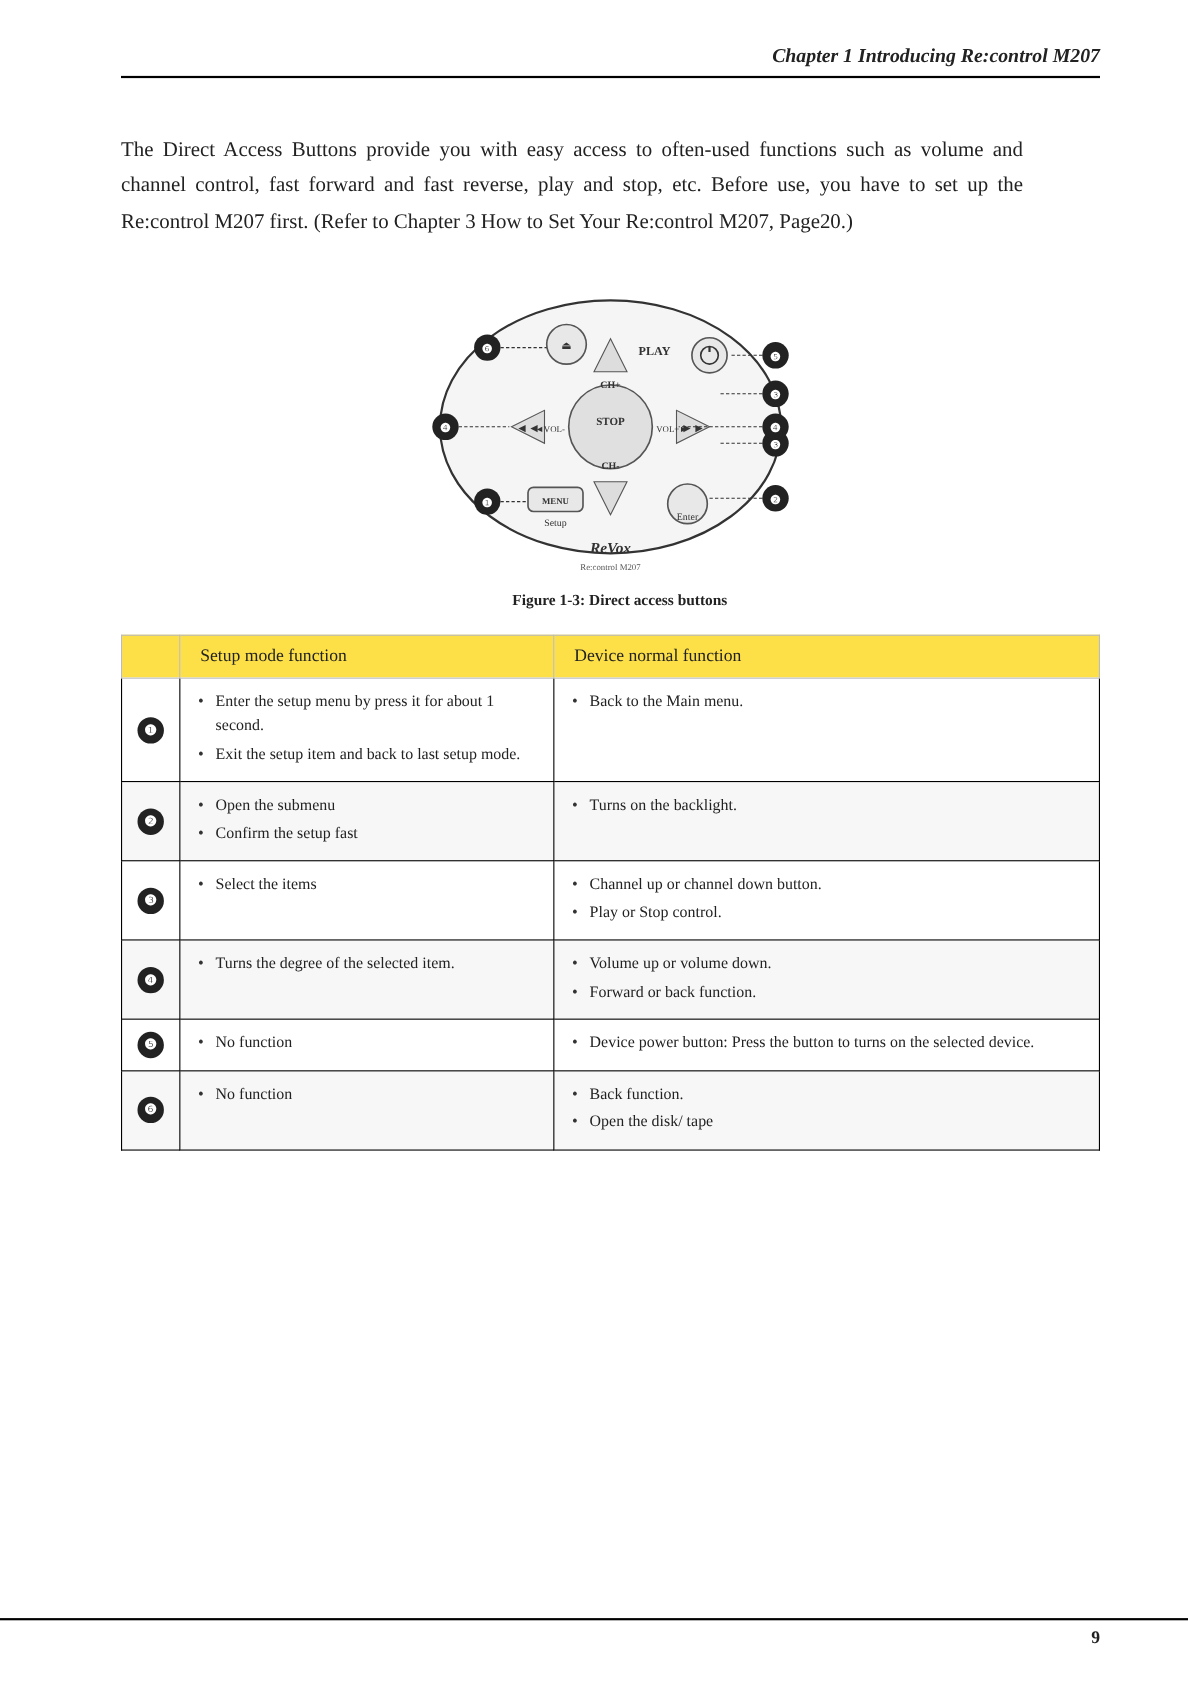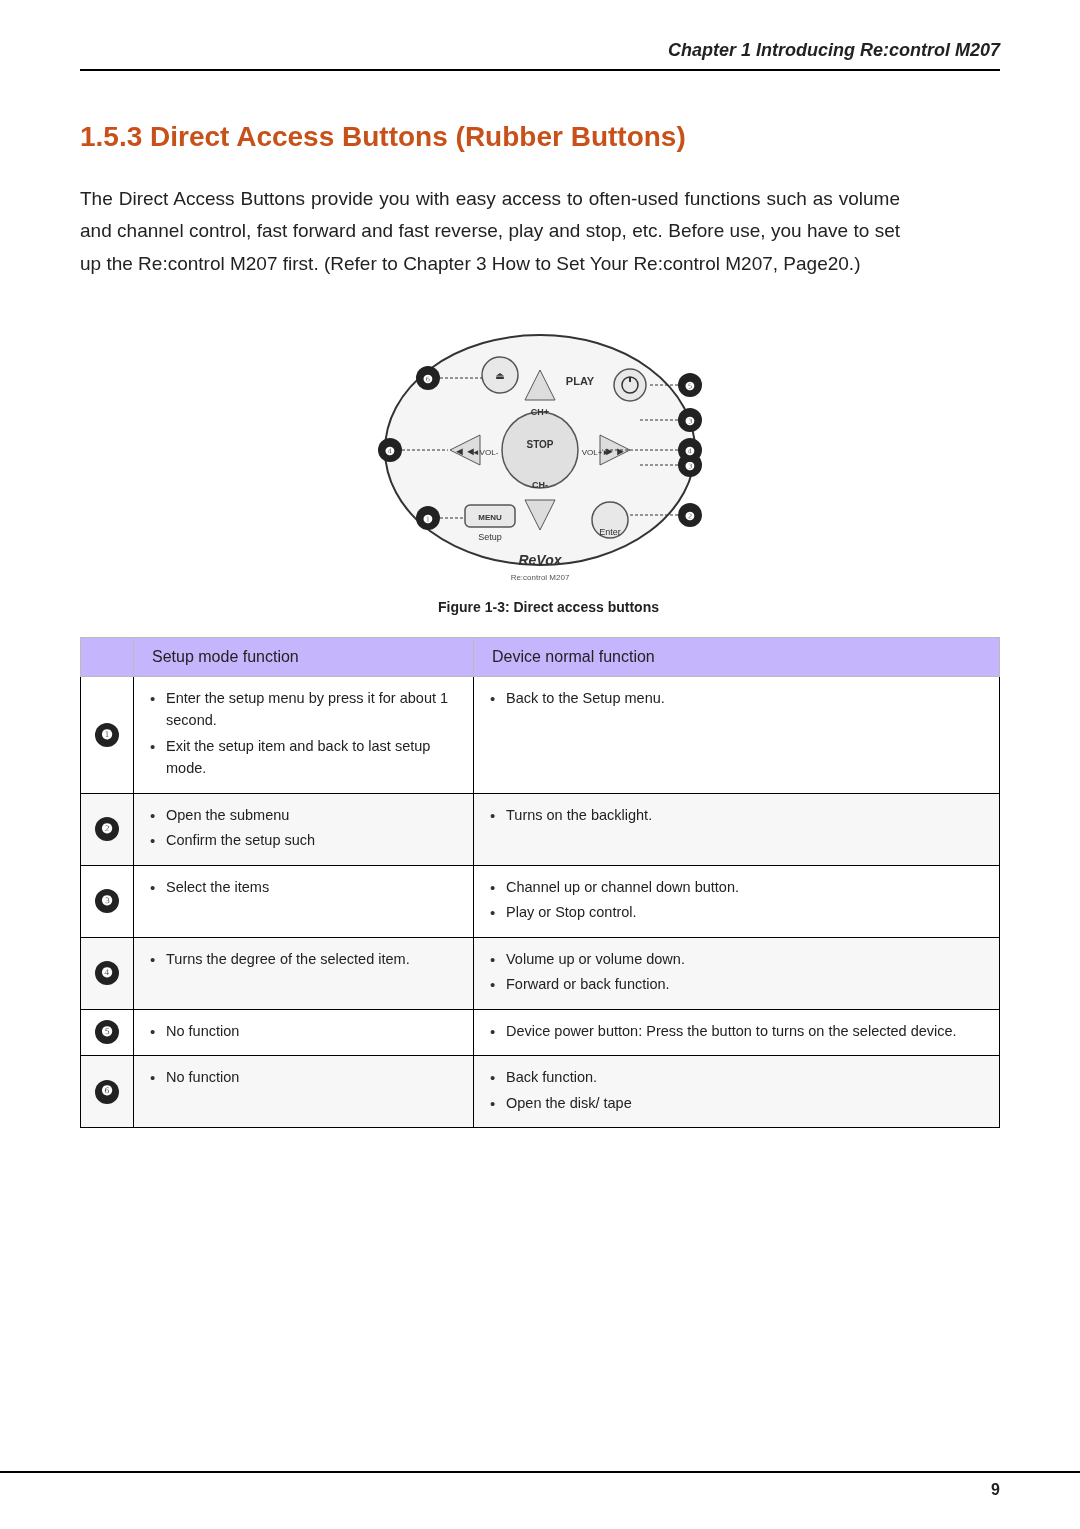--- a/index.html
+++ b/index.html
@@ -8,22 +8,23 @@
       min-height: 1529px;
       background: #ffffff;
       font-family: Arial, Helvetica, sans-serif;
       font-size: 15px;
       color: #222;
       position: relative;
     }
     .page-container {
       width: 1080px;
       min-height: 1529px;
-      padding: 40px 80px 60px 80px;
+      padding: 40px 80px 60px 110px;
       position: relative;
+      font-family: Liberation Serif, serif;
     }
     
     .chapter-header {
       text-align: right;
       font-style: italic;
       font-weight: bold;
       font-size: 18px;
       border-bottom: 2px solid #000;
       padding-bottom: 8px;
       margin-bottom: 50px;
@@ -61,21 +62,21 @@
       margin-bottom: 12px;
       margin-left: 17px;
     }
     
     .func-table {
       width: 100%;
       border-collapse: collapse;
       margin-bottom: 40px;
     }
     .func-table th {
-      background: #c4b5fd;
+      background: #fde047;
       border: 1px solid #bbb;
       padding: 10px 18px;
       font-size: 16px;
       font-weight: normal;
       text-align: left;
     }
     .func-table th:first-child {
       width: 48px;
       text-align: center;
     }
@@ -145,25 +146,20 @@
   </style>
 </head>
 <body>
 
 <div class="page-container">
 
   <div class="chapter-header">
     <span>Chapter 1  Introducing Re:control M207</span>
   </div>
 
-  <div class="section-title">
-    <span>1.5.3</span>
-    <span> </span>
-    <span>Direct Access Buttons (Rubber Buttons)</span>
-  </div>
 
   <p class="body-text">The Direct Access Buttons provide you with easy access to often-used functions such as volume and channel control, fast forward and fast reverse, play and stop, etc. Before use, you have to set up the Re:control M207 first. (Refer to Chapter 3 How to Set Your Re:control M207, Page20.)</p>
 
   <div class="figure-container">
     <div class="remote-svg-wrapper">
       
       <svg viewBox="0 0 480 280" xmlns="http://www.w3.org/2000/svg" width="480" height="280">
 
         <ellipse cx="240" cy="140" rx="155" ry="115" fill="#f5f5f5" stroke="#333" stroke-width="2"></ellipse>
 
@@ -260,30 +256,30 @@
     <tr class="row-odd">
           <td><span class="num-badge">❶</span></td>
           <td>
             <ul class="bullet-list">
               <li>Enter the setup menu by press it for about 1 second.</li>
               <li>Exit the setup item and back to last setup mode.</li>
             </ul>
           </td>
           <td>
             <ul class="bullet-list">
-              <li>Back to the Setup menu.</li>
+              <li>Back to the Main menu.</li>
             </ul>
           </td>
         </tr>
         <tr class="row-even">
           <td><span class="num-badge">❷</span></td>
           <td>
             <ul class="bullet-list">
               <li>Open the submenu</li>
-              <li>Confirm the setup such</li>
+              <li>Confirm the setup fast</li>
             </ul>
           </td>
           <td>
             <ul class="bullet-list">
               <li>Turns on the backlight.</li>
             </ul>
           </td>
         </tr>
         <tr class="row-odd">
           <td><span class="num-badge">❸</span></td>

